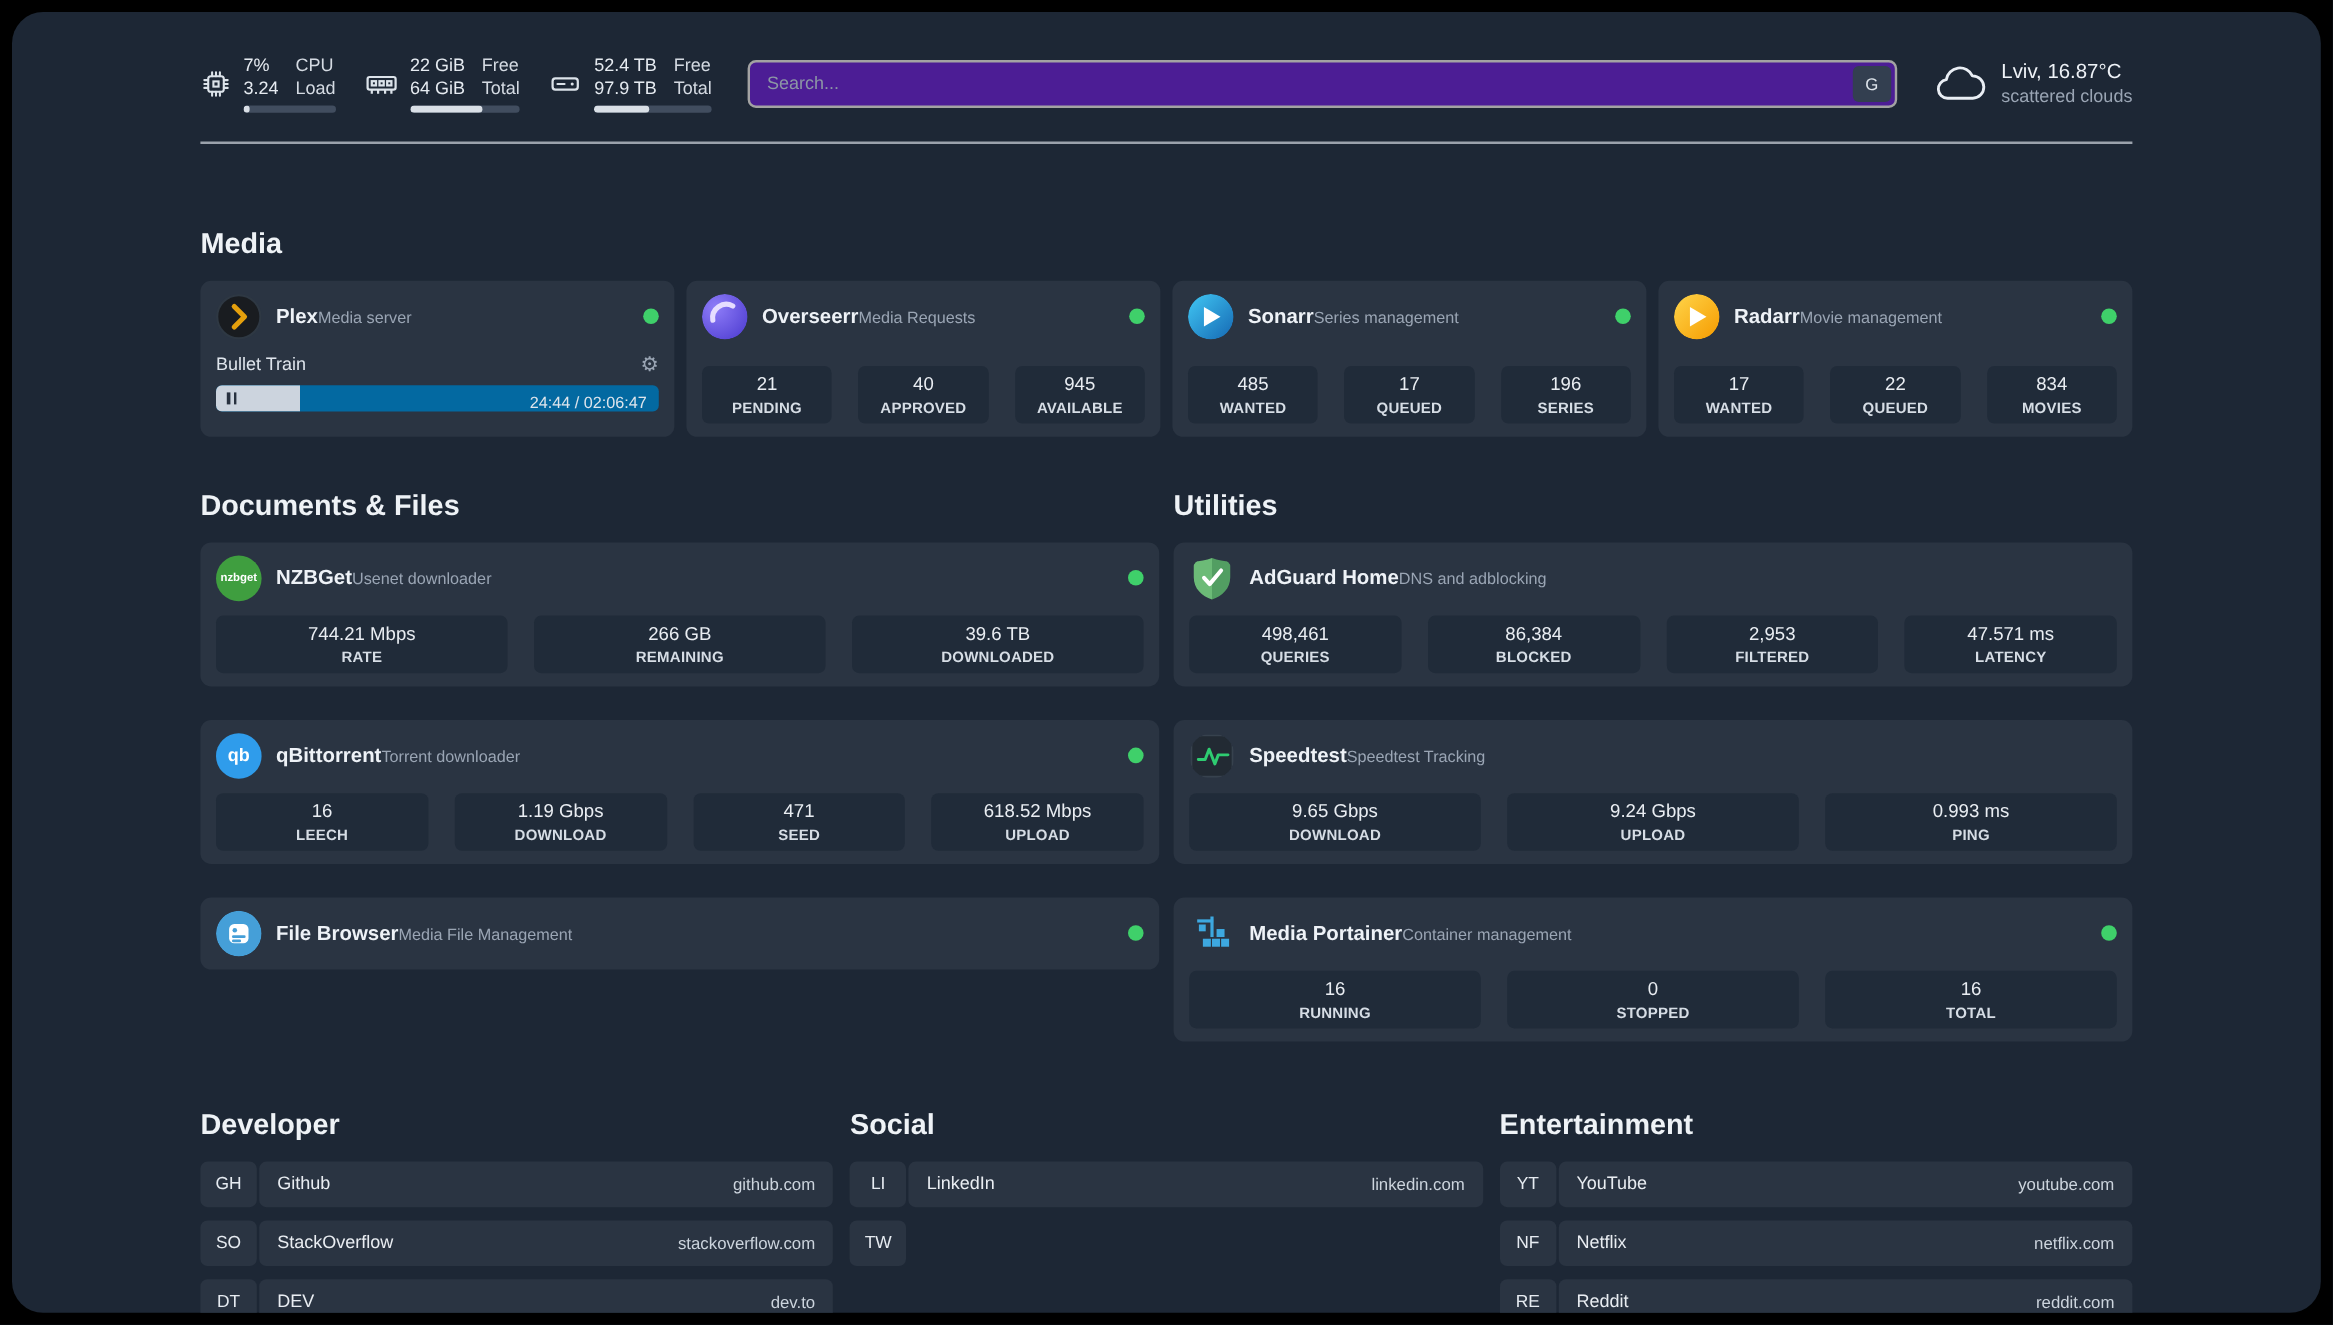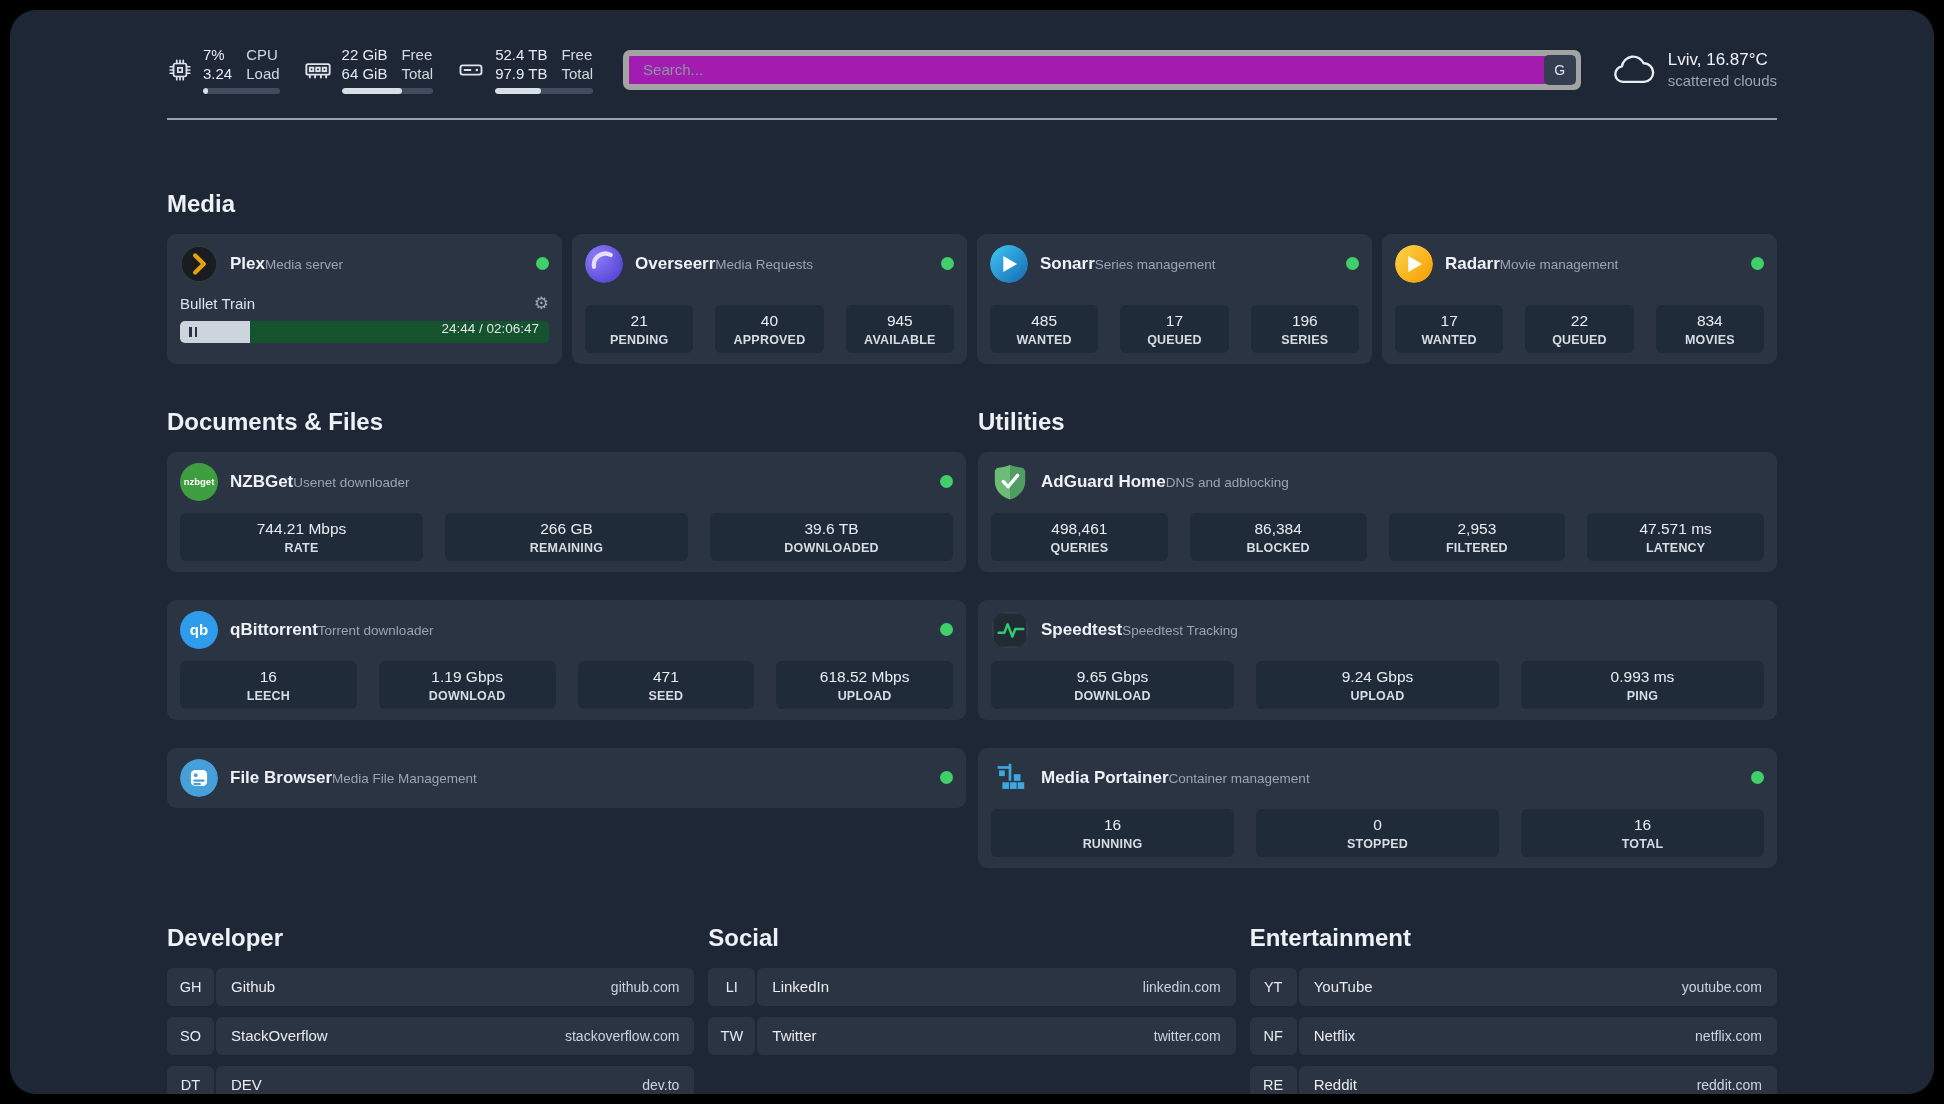--- a/index.html
+++ b/index.html
@@ -29,21 +29,21 @@
   .metric{display:flex;gap:10px;align-items:center;}
   .metric svg{flex:0 0 auto;}
   .metric-rows{display:flex;gap:14px;font-size:15px;line-height:1.25;color:#e6ebf1;}
   .metric-col{display:flex;flex-direction:column;}
   .metric-col.labels{color:#d4dae2;}
   .hbar{height:6px;background:var(--bartrack);border-radius:3px;margin-top:4px;overflow:hidden;}
   .hbar .fill{height:100%;background:var(--barfill);border-radius:3px;}
 
   .search{flex:1;position:relative;display:flex;align-items:center;margin:0 30px;}
   .search input{
-    width:100%;height:40px;background:#a21caf;border:6px solid #a3a3a3;border-radius:7px;
+    width:100%;height:40px;background:#4c1d95;border:2px solid #a3a3a3;border-radius:7px;
     color:var(--text);font-size:15px;padding:0 50px 0 14px;outline:none;
     font-family:"Liberation Sans","DejaVu Sans",sans-serif;
   }
   .search input::placeholder{color:#8c96a5;}
   .engine-btn{
     position:absolute;right:5px;width:32px;height:30px;background:#333f50;border-radius:5px;
     display:grid;place-items:center;font-size:14px;color:#dfe5ec;cursor:pointer;
   }
   .weather{display:flex;gap:13px;align-items:center;}
   .weather-loc{font-size:17px;font-weight:500;}
@@ -72,21 +72,21 @@
 
   .circle-icon{width:38px;height:38px;border-radius:50%;display:grid;place-items:center;flex:0 0 auto;}
   .circle-icon.nzb{background:#3f9e3f;}
   .circle-icon.nzb span{font-size:9.5px;font-weight:700;color:#fff;}
   .circle-icon.qb{background:#2f9ceb;}
   .circle-icon.qb span{font-size:15px;font-weight:700;color:#fff;}
 
   
   .now-playing{display:flex;align-items:center;justify-content:space-between;margin-top:12px;font-size:15px;color:#dfe5ec;}
   .gear{color:#9aa5b4;font-size:17px;cursor:pointer;line-height:1;}
-  .seek{position:relative;height:22px;background:#14532d;border-radius:5px;margin-top:9px;display:flex;align-items:flex-start;overflow:hidden;cursor:pointer;}
+  .seek{position:relative;height:22px;background:#0369a1;border-radius:5px;margin-top:9px;display:flex;align-items:flex-end;overflow:hidden;cursor:pointer;}
   .seek-fill{height:100%;background:#ccd4de;display:flex;align-items:center;gap:3px;padding-left:9px;}
   .pbar{width:2.5px;height:10px;background:#27313f;}
   .seek-time{position:absolute;right:10px;font-size:13.5px;color:#dfe5ec;}
 
   
   .twocol{display:grid;grid-template-columns:1fr 1fr;gap:12px;margin-top:44px;align-items:start;}
   .stack{display:flex;flex-direction:column;gap:28px;}
 
   
   .links-section{margin-top:56px;}
@@ -551,24 +551,20 @@
         <h2 class="section-title">Social</h2>
         <div class="link-row">
           <div class="abbr">LI</div>
           <div class="link-main">
             <span class="link-name">LinkedIn</span>
             <span class="link-url">linkedin.com</span>
           </div>
         </div>
         <div class="link-row">
           <div class="abbr">TW</div>
-          <div class="link-main">
-            <span class="link-name">Twitter</span>
-            <span class="link-url">twitter.com</span>
-          </div>
         </div>
       </section>
 
       <section>
         <h2 class="section-title">Entertainment</h2>
         <div class="link-row">
           <div class="abbr">YT</div>
           <div class="link-main">
             <span class="link-name">YouTube</span>
             <span class="link-url">youtube.com</span>

